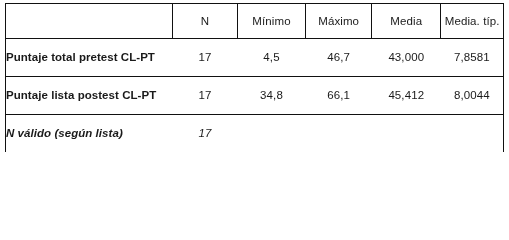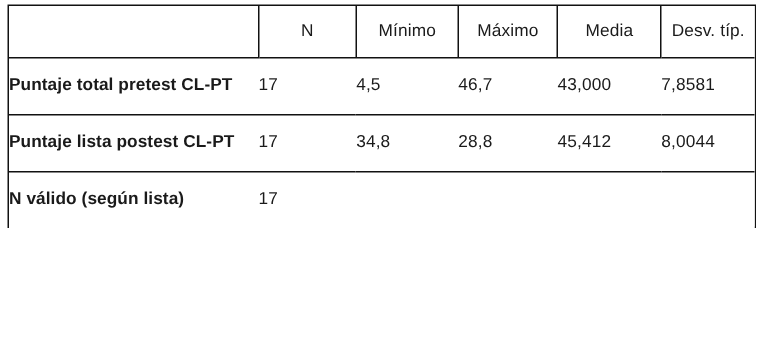--- a/index.html
+++ b/index.html
@@ -54,31 +54,32 @@
     border-left: 1.5px solid #111111;
   }
   
   tr.data-row { height: 38px; margin-top: 32px; }
   tr.data-row td {
     border-bottom: 1.2px solid #111111;
     font-size: 11.5px;
   }
   tr.data-row:last-child td {
     border-bottom: none;
+    font-style: italic;
   }
   td.rowlabel {
     font-weight: bold;
     font-size: 11px;
     text-align: left;
     padding-left: 8px;
     letter-spacing: 0.05px;
     white-space: nowrap;
   }
   td.num {
-    text-align: left;
+    text-align: center;
     padding-right: 12px;
     font-weight: 400;
     letter-spacing: 0.1px;
   }
   
   col.c-label { width: 166px; }
   col.c-n     { width: 65px; }
   col.c-min   { width: 68px; }
   col.c-max   { width: 66px; }
   col.c-media { width: 69px; }
@@ -97,37 +98,37 @@
       <col class="c-media">
       <col class="c-desv">
     </colgroup>
     <thead>
       <tr class="head-row">
         <th class="col-label"></th>
         <th class="divided">N</th>
         <th class="divided">Mínimo</th>
         <th class="divided">Máximo</th>
         <th class="divided">Media</th>
-        <th class="divided">Desv. típ.</th>
+        <th class="divided">Media. típ.</th>
       </tr>
     </thead>
     <tbody>
       <tr class="data-row">
         <td class="rowlabel">Puntaje total pretest CL-PT</td>
         <td class="num">17</td>
         <td class="num">4,5</td>
         <td class="num">46,7</td>
         <td class="num">43,000</td>
         <td class="num">7,8581</td>
       </tr>
       <tr class="data-row">
         <td class="rowlabel">Puntaje lista postest CL-PT</td>
         <td class="num">17</td>
         <td class="num">34,8</td>
-        <td class="num">28,8</td>
+        <td class="num">66,1</td>
         <td class="num">45,412</td>
         <td class="num">8,0044</td>
       </tr>
       <tr class="data-row">
         <td class="rowlabel">N válido (según lista)</td>
         <td class="num">17</td>
         <td class="num"></td>
         <td class="num"></td>
         <td class="num"></td>
         <td class="num"></td>

